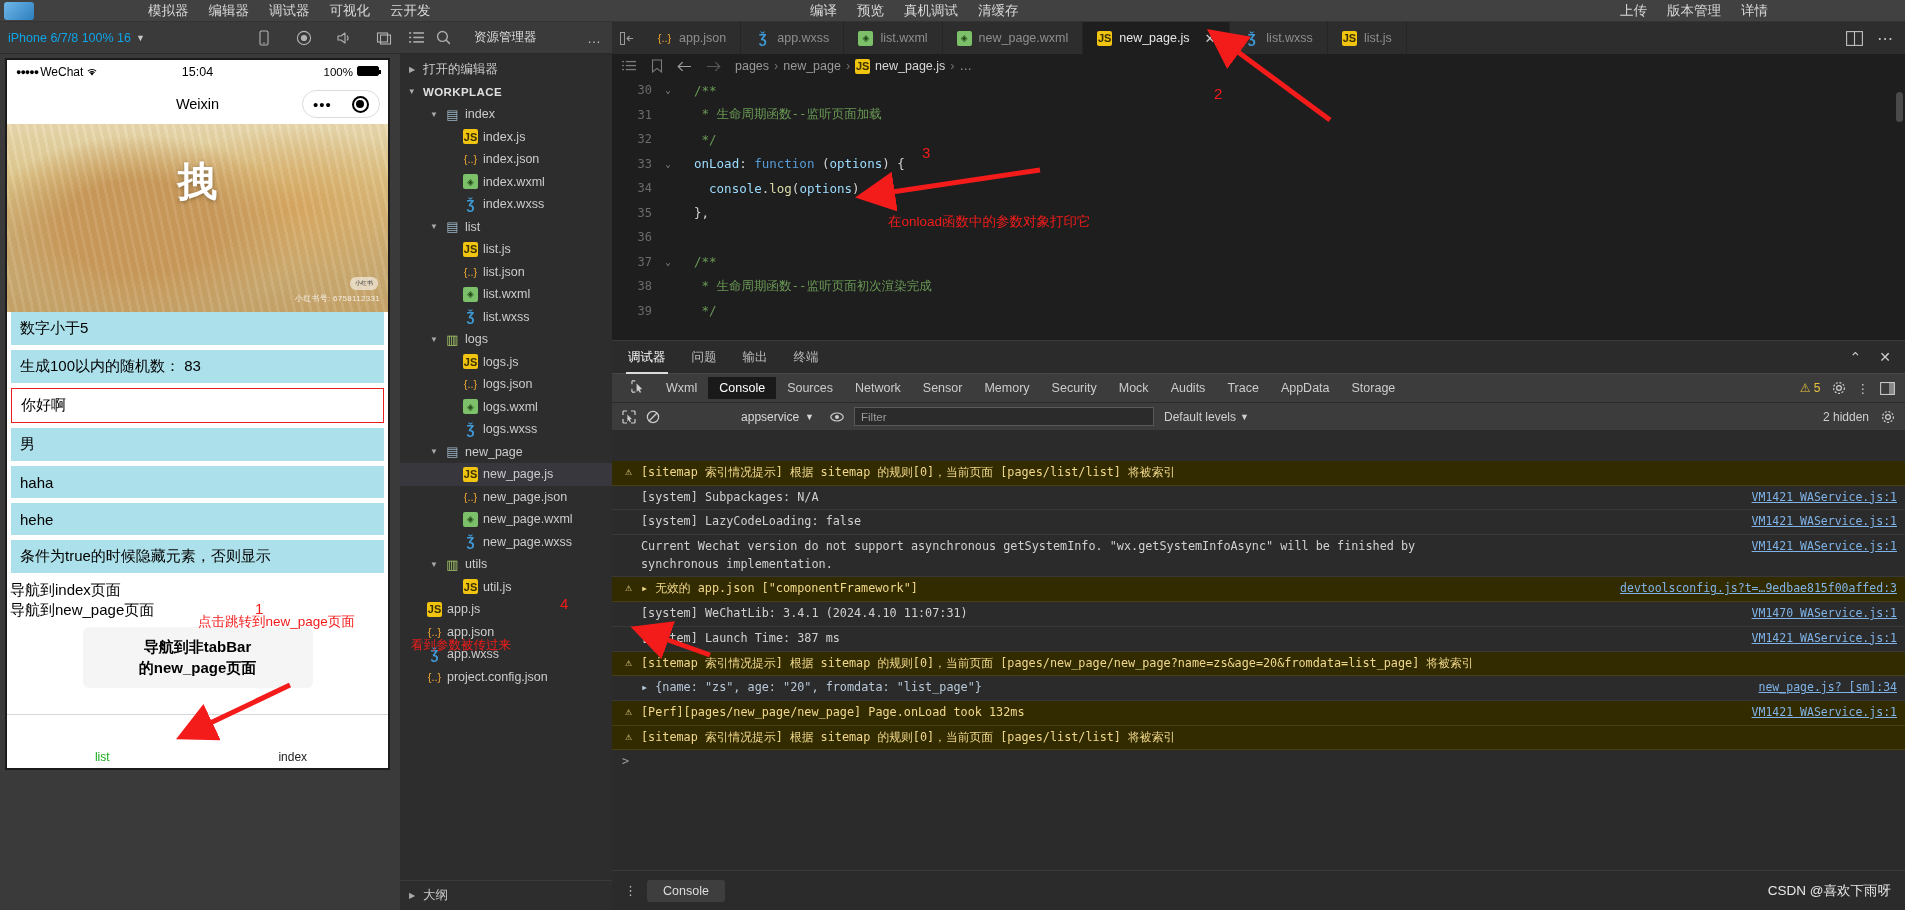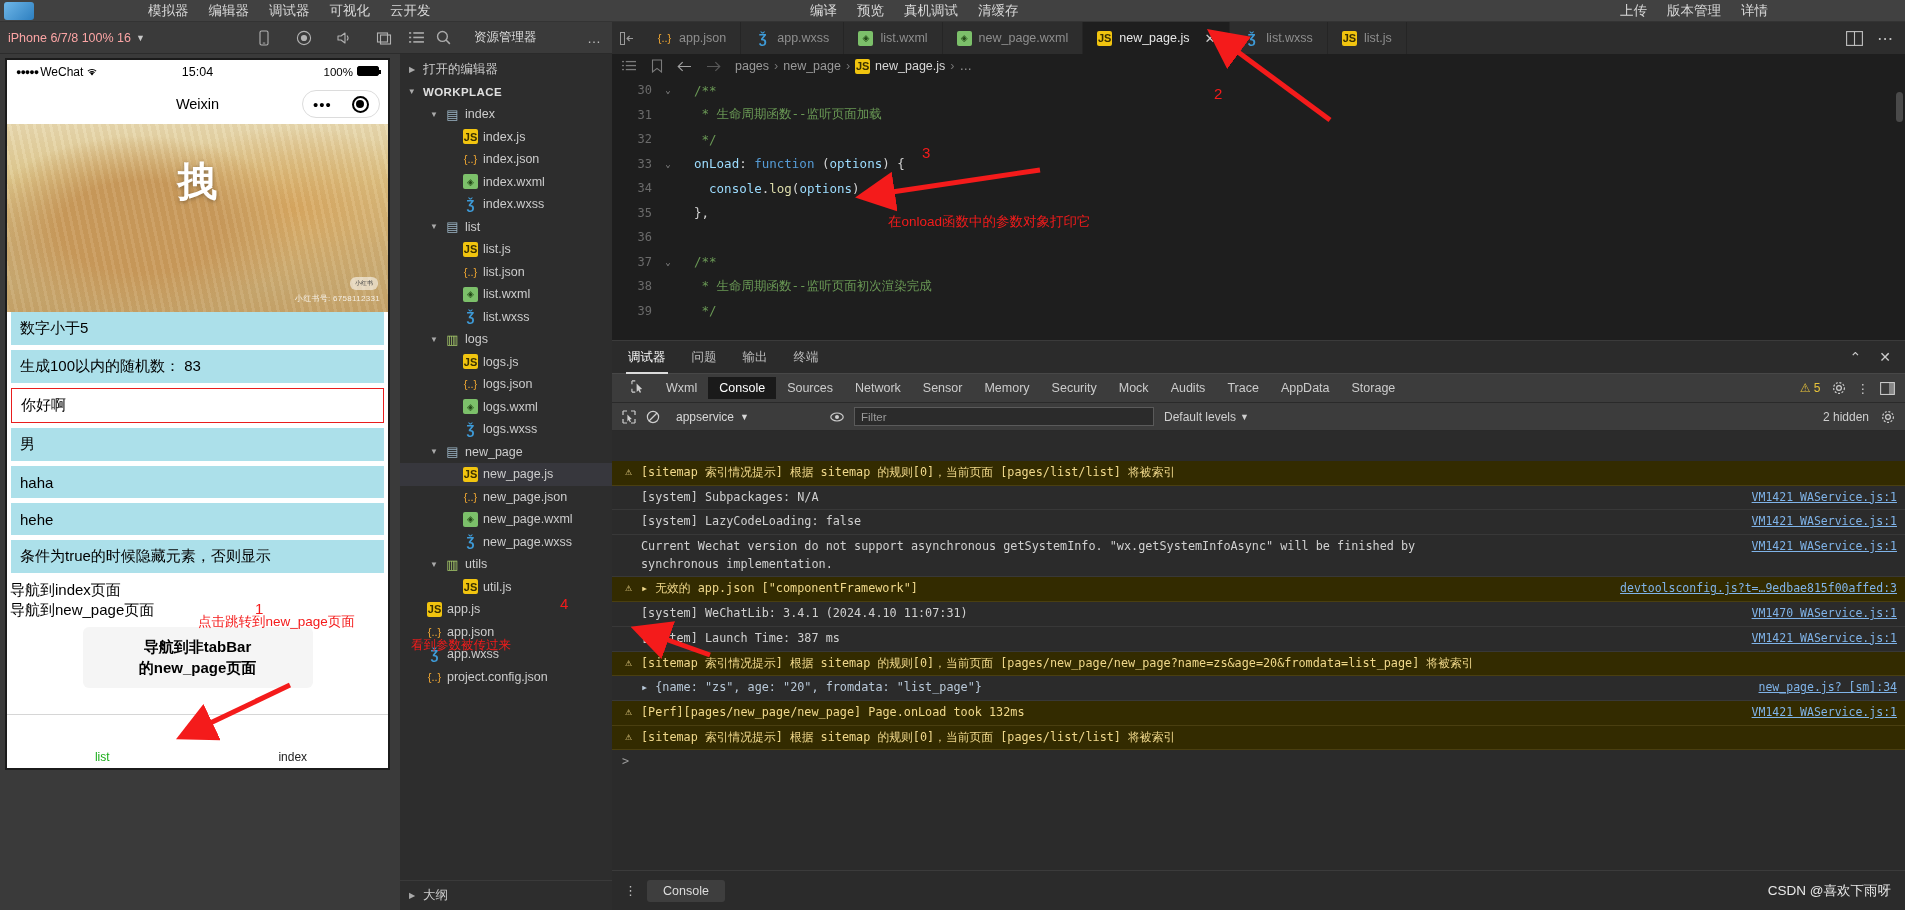--- a/index.html
+++ b/index.html
@@ -31,21 +31,21 @@
 
   
   .sim-panel {
     position: absolute; left: 0; top: 22px; width: 400px; height: 888px;
     background: #3a3a3a;
   }
   .sim-toolbar {
     height: 32px; display: flex; align-items: center; padding: 0 8px;
     background: #3a3a3a; border-bottom: 1px solid #2c2c2c;
   }
-  .sim-device { color: #fca5a5; font-size: 12.5px; }
+  .sim-device { color: #0ea5e9; font-size: 12.5px; }
   .sim-caret { color: #c7c7c7; font-size: 9px; margin-left: 5px; }
   .sim-icons { margin-left: auto; display: flex; gap: 24px; align-items: center; }
   .sim-ic { width: 16px; height: 16px; opacity: .85; }
 
   .phone {
     position: absolute; left: 5px; top: 36px; width: 385px; height: 712px;
     background: #fff; border: 2px solid #1b1b1b; overflow: hidden;
   }
   .status-bar {
     height: 24px; display: flex; align-items: center; font-size: 12.5px;
@@ -223,21 +223,21 @@
   .dev-tabs .dv { padding:4px 11px; white-space:nowrap;}
   .dev-tabs .dv.active { background:#1a1a1a; color:#fff; }
   .dev-right { margin-left:auto; display:flex; align-items:center; gap:11px; padding-right:10px;}
   .warn-badge { color:#e8c33a; font-size:12px; display:flex; align-items:center; gap:3px;}
 
   .con-toolbar {
     height:28px; background:#3c3c3c; display:flex; align-items:center; gap:10px;
     padding-left:10px; font-size:12px; color:#cfcfcf; border-bottom:1px solid #2a2a2a;
   }
   .ctx-select {
-    display:flex;align-items:center; gap:6px; width:150px; justify-content:flex-start;
+    display:flex;align-items:center; gap:6px; width:150px; justify-content:flex-end;
     padding:1px 6px; color:#d8d8d8;
   }
   .filter-input {
     width:300px; height:19px; background:#2b2b2b; border:1px solid #5a5a5a;
     color:#9b9b9b; font-size:11.5px; padding:0 6px; line-height:19px;
   }
   .levels { display:flex;align-items:center;gap:4px; }
   .hidden-n { margin-left:auto; padding-right:10px; display:flex; gap:12px; align-items:center;}
 
   .console-log {

